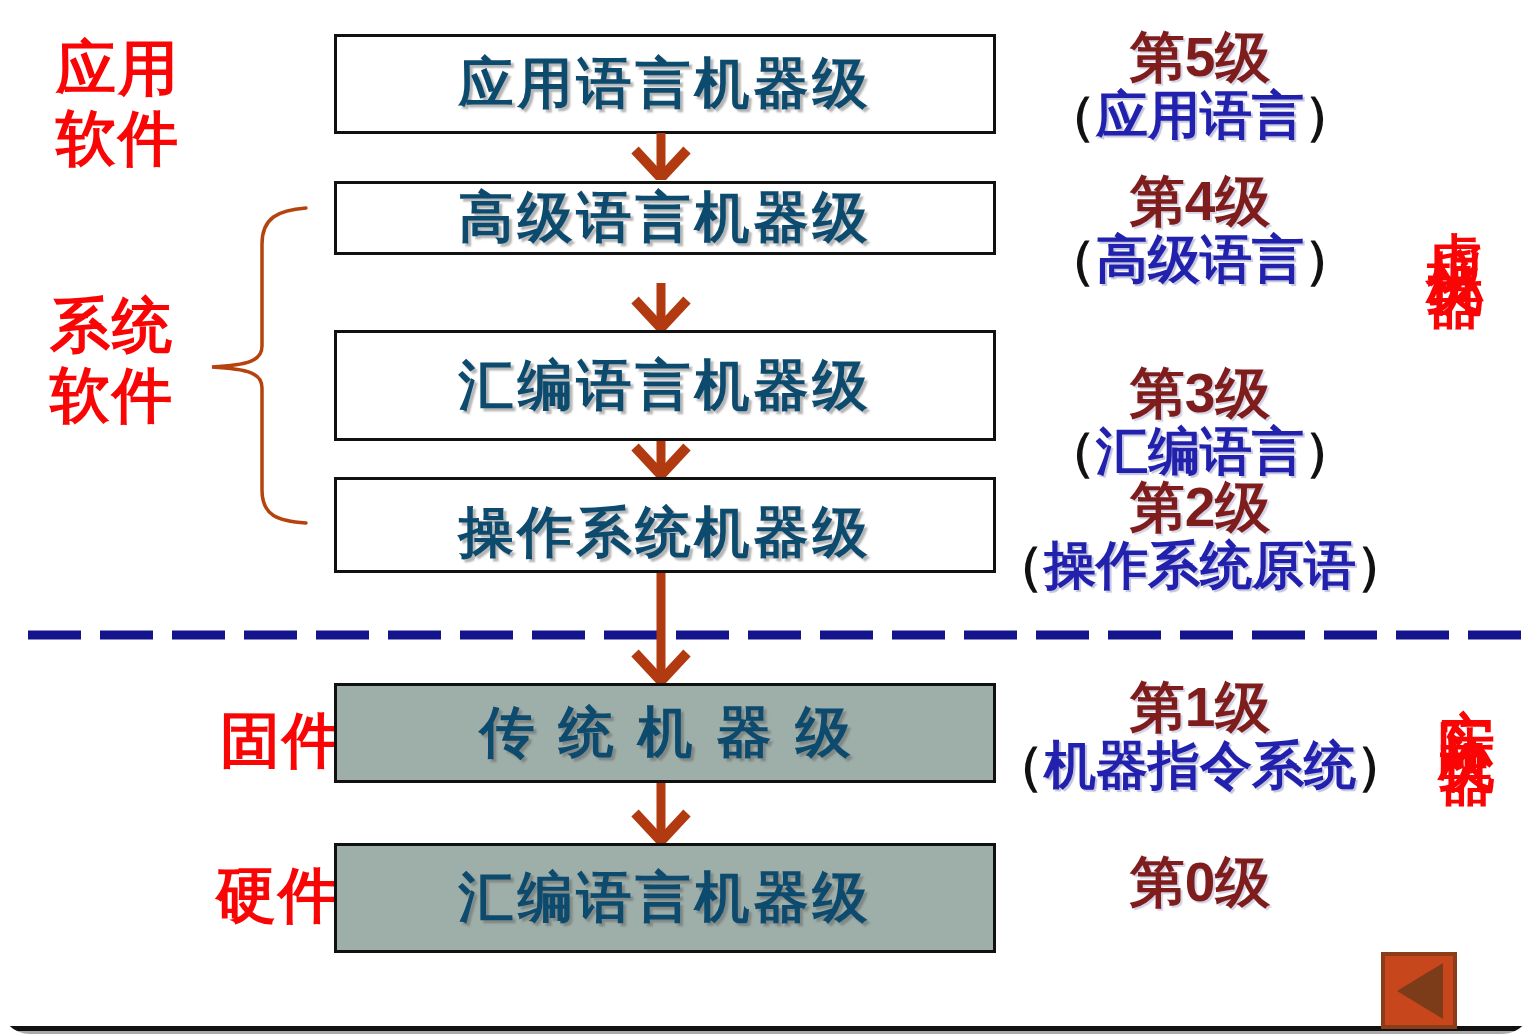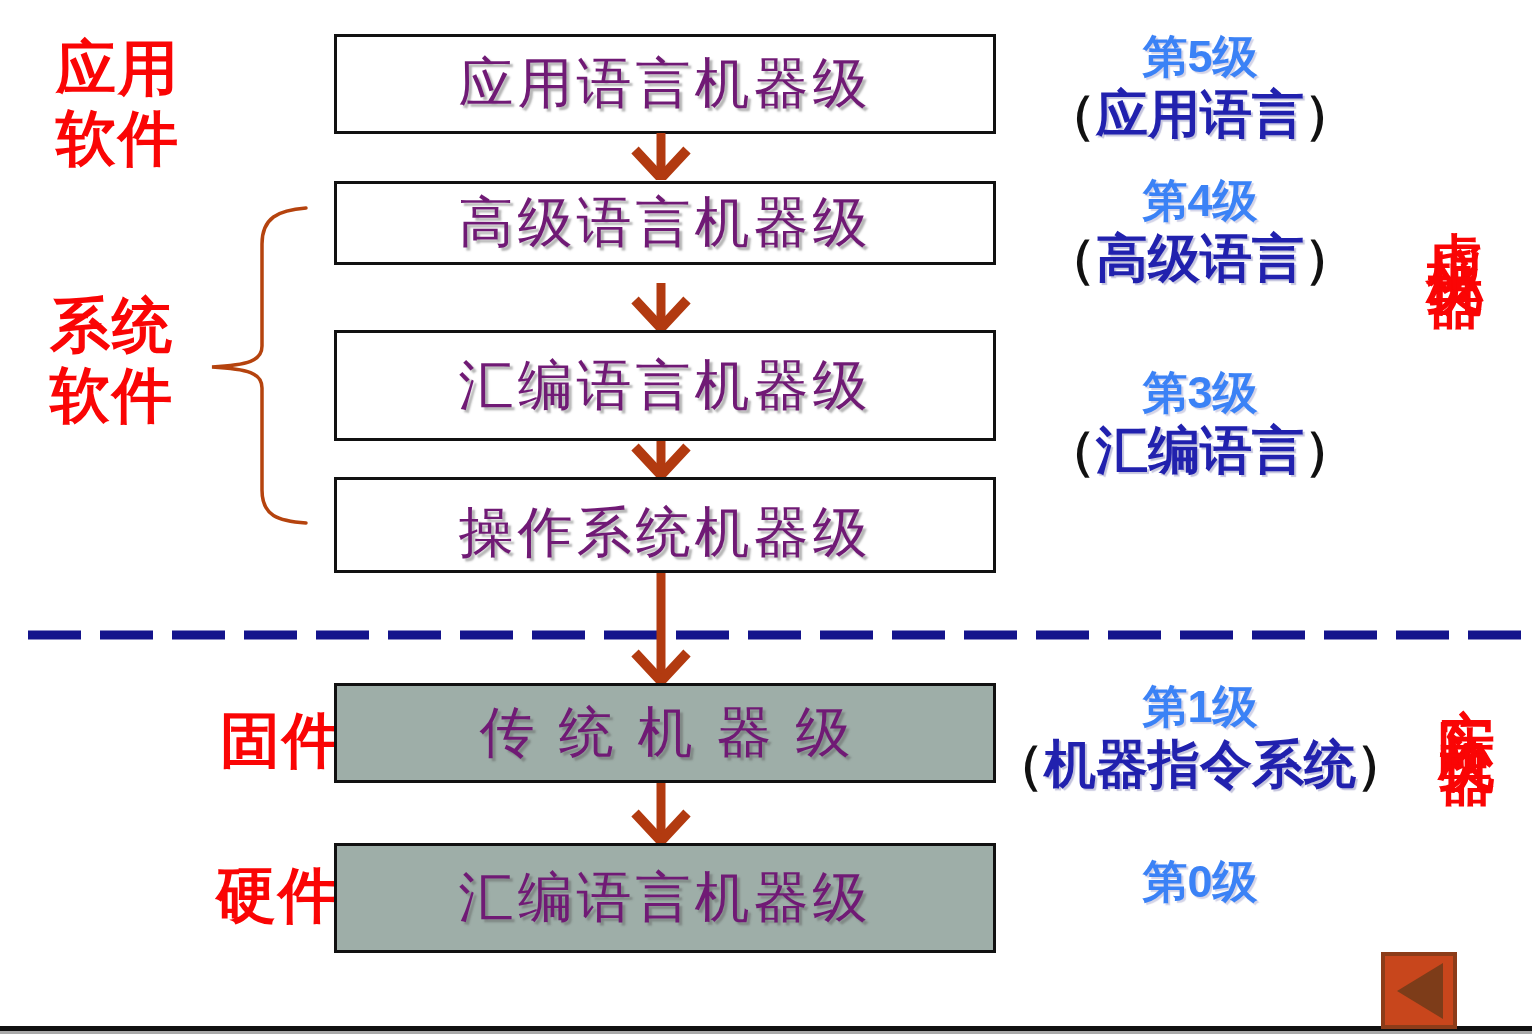--- a/index.html
+++ b/index.html
@@ -1,38 +1,39 @@
 <!DOCTYPE html>
 <html><head>
 <meta charset="utf-8">
 <style>
   html,body{margin:0;padding:0;background:#ffffff;}
   .slide{
     position:relative;width:1532px;height:1034px;background:#ffffff;overflow:hidden;
     font-family:"DejaVu Serif","Liberation Serif",serif;
+    border-radius:30px;
   }
   
   .machine-box{
     position:absolute;left:334px;width:662px;
     border:3px solid #111111;box-sizing:border-box;
     display:flex;align-items:center;justify-content:center;
   }
   .machine-box.white{background:#ffffff;}
   .machine-box.gray{background:#9EAEA8;}
   .box-text{
-    font-size:55px;font-weight:400;color:#701a75;letter-spacing:4px;
+    font-size:55px;font-weight:700;color:#0c4a6e;letter-spacing:4px;
     text-shadow:3px 3px 2px rgba(90,90,90,0.45);white-space:nowrap;
   }
   .box-text.wide{letter-spacing:24px;margin-left:24px;}
   
   .level-label{
     position:absolute;left:980px;width:440px;text-align:center;
     line-height:57px;white-space:nowrap;
   }
-  .lvl-title{font-size:45px;font-weight:700;color:#3b82f6;text-shadow:2px 2px 1px rgba(80,80,160,0.25);}
+  .lvl-title{font-size:55px;font-weight:700;color:#7f1d1d;text-shadow:2px 2px 1px rgba(80,80,160,0.25);}
   .lvl-num{font-family:"Liberation Sans","DejaVu Sans",sans-serif;font-weight:700;}
   .lvl-caption{font-size:52px;font-weight:700;}
   .lvl-caption .paren{color:#111111;}
   .lvl-caption .cap-text{color:#2121AE;text-shadow:2px 2px 1px rgba(20,20,120,0.25);}
   
   .red-label{
     position:absolute;color:#FA0505;font-weight:700;font-size:60px;
     line-height:70px;text-align:center;white-space:nowrap;letter-spacing:2px;
   }
   .red-vertical{
@@ -67,21 +68,21 @@
   <div class="red-label" style="left:220px;top:705px;">固件</div>
   <div class="red-label" style="left:216px;top:860px;">硬件</div>
 
   <svg class="abs" style="left:200px;top:198px;" width="130" height="334" viewBox="0 0 130 334">
     <path d="M106,10 C78,12 62,20 62,46 L62,148 C62,163 48,167 12,169 C48,171 62,175 62,190 L62,292 C62,318 78,323 106,325" fill="none" stroke="#B5430E" stroke-width="3.5" stroke-linecap="round"></path>
   </svg>
 
   <div class="machine-box white" style="top:34px;height:100px;">
     <span class="box-text">应用语言机器级</span>
   </div>
-  <div class="machine-box white" style="top:181px;height:84px;">
+  <div class="machine-box white" style="top:181px;height:74px;">
     <span class="box-text">高级语言机器级</span>
   </div>
   <div class="machine-box white" style="top:330px;height:111px;">
     <span class="box-text">汇编语言机器级</span>
   </div>
   <div class="machine-box white" style="top:477px;height:96px;align-items:flex-end;">
     <span class="box-text">操作系统机器级</span>
   </div>
   <div class="machine-box gray" style="top:683px;height:100px;">
     <span class="box-text wide">传统机器级</span>
@@ -120,20 +121,24 @@
     <div class="lvl-caption"><span class="paren">（</span><span class="cap-text">应用语言</span><span class="paren">）</span></div>
   </div>
   <div class="level-label" style="top:172px;">
     <div class="lvl-title"><span>第</span><span class="lvl-num">4</span><span>级</span></div>
     <div class="lvl-caption"><span class="paren">（</span><span class="cap-text">高级语言</span><span class="paren">）</span></div>
   </div>
   <div class="level-label" style="top:318px;margin-top:46px;">
     <div class="lvl-title"><span>第</span><span class="lvl-num">3</span><span>级</span></div>
     <div class="lvl-caption"><span class="paren">（</span><span class="cap-text">汇编语言</span><span class="paren">）</span></div>
   </div>
+  <div class="level-label" style="top:478px;">
+    <div class="lvl-title"><span>第</span><span class="lvl-num">2</span><span>级</span></div>
+    <div class="lvl-caption"><span class="paren">（</span><span class="cap-text">操作系统原语</span><span class="paren">）</span></div>
+  </div>
   <div class="level-label" style="top:678px;">
     <div class="lvl-title"><span>第</span><span class="lvl-num">1</span><span>级</span></div>
     <div class="lvl-caption"><span class="paren">（</span><span class="cap-text">机器指令系统</span><span class="paren">）</span></div>
   </div>
   <div class="level-label" style="top:853px;">
     <div class="lvl-title"><span>第</span><span class="lvl-num">0</span><span>级</span></div>
   </div>
 
   <div class="red-vertical" style="left:1418px;top:186px;">虚拟机器</div>
   <div class="red-vertical" style="left:1430px;top:663px;">实际机器</div>

